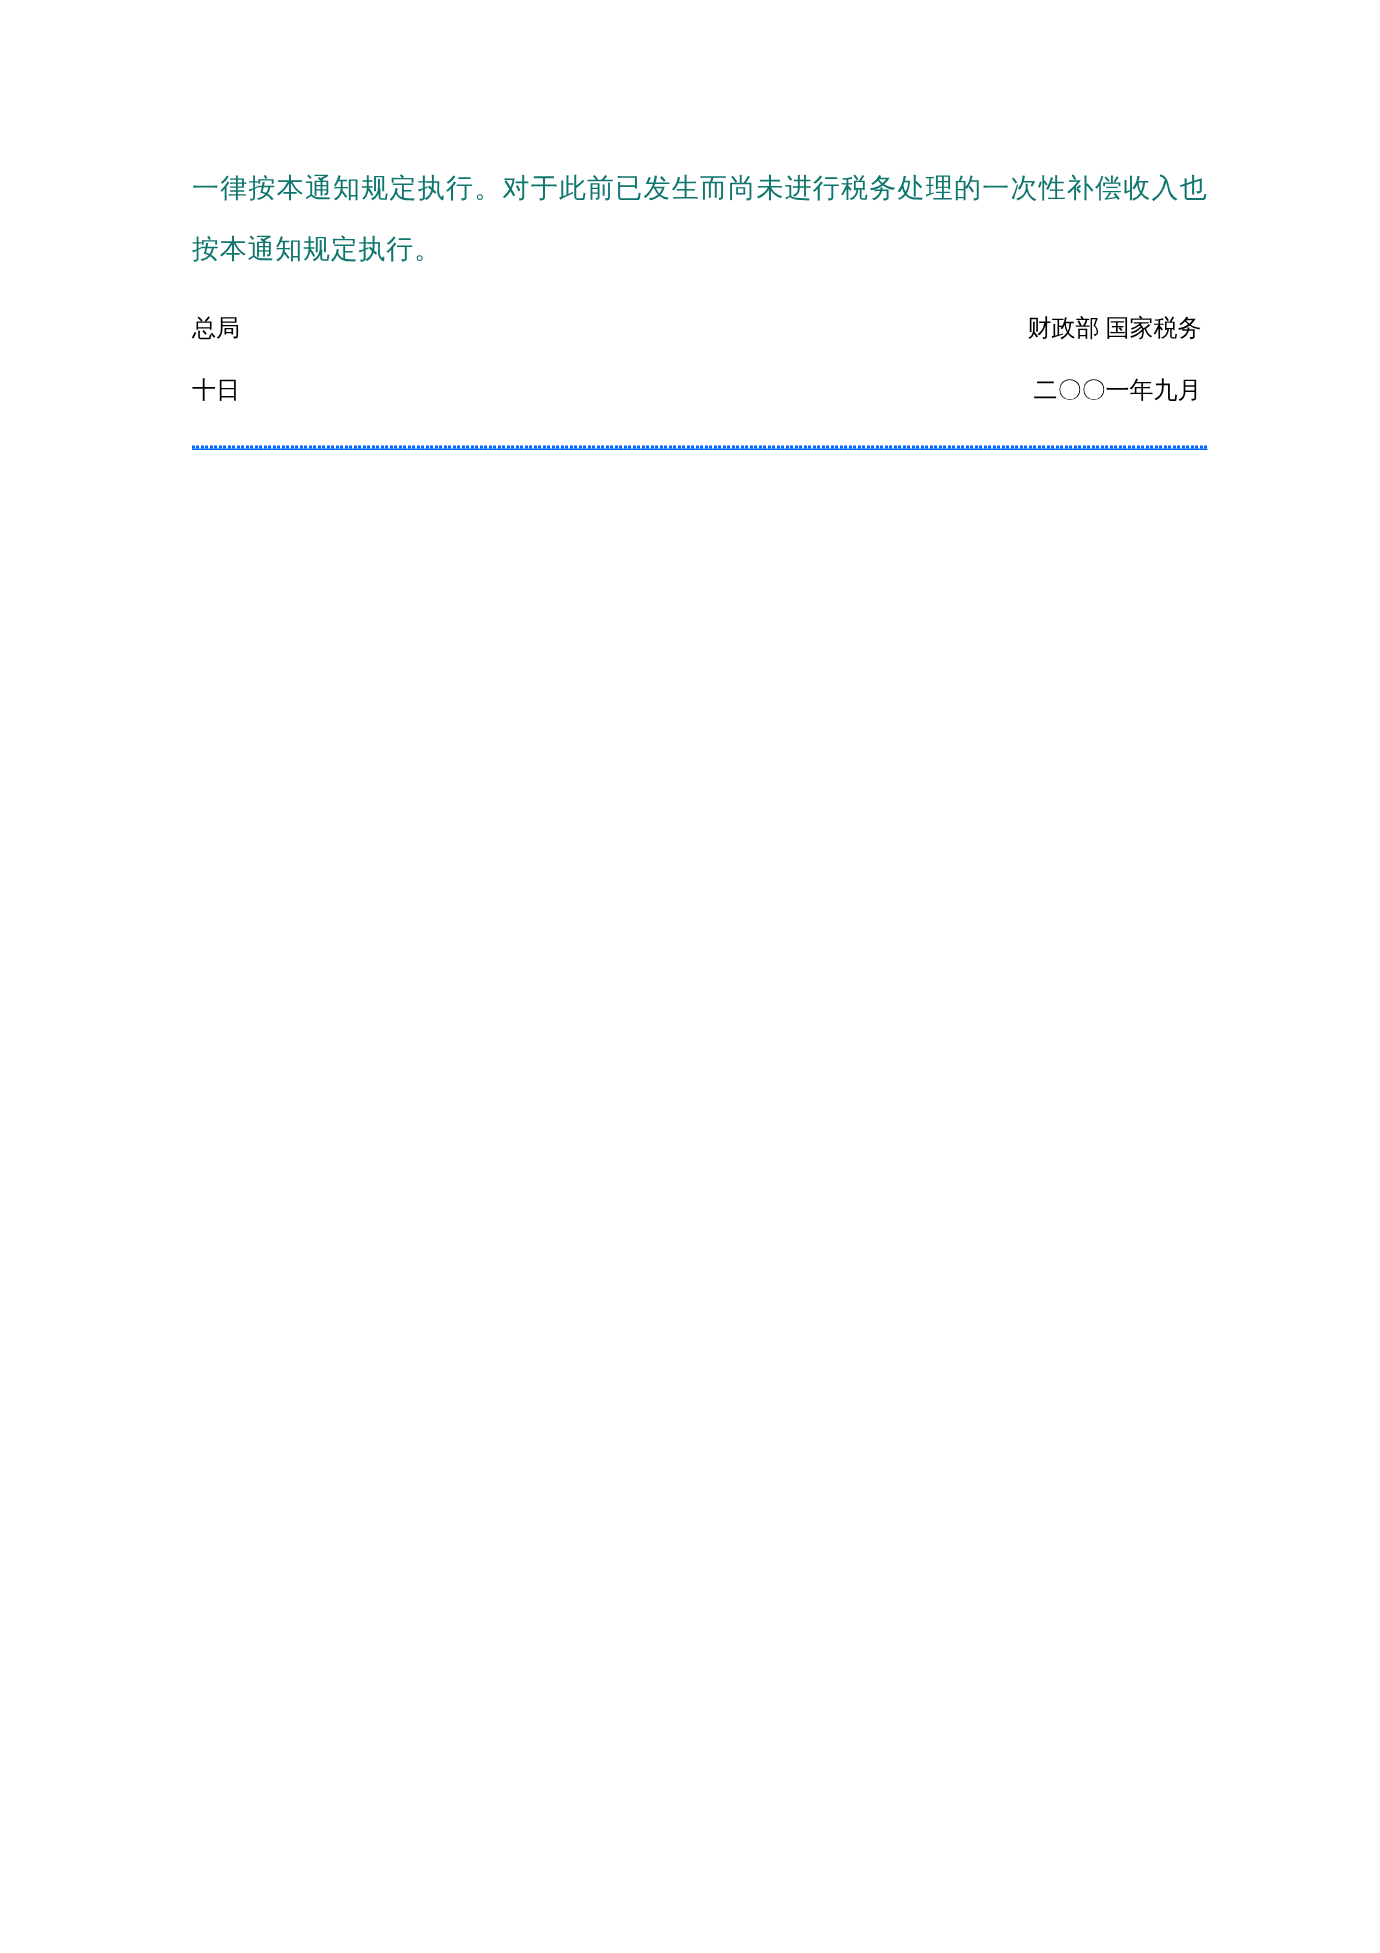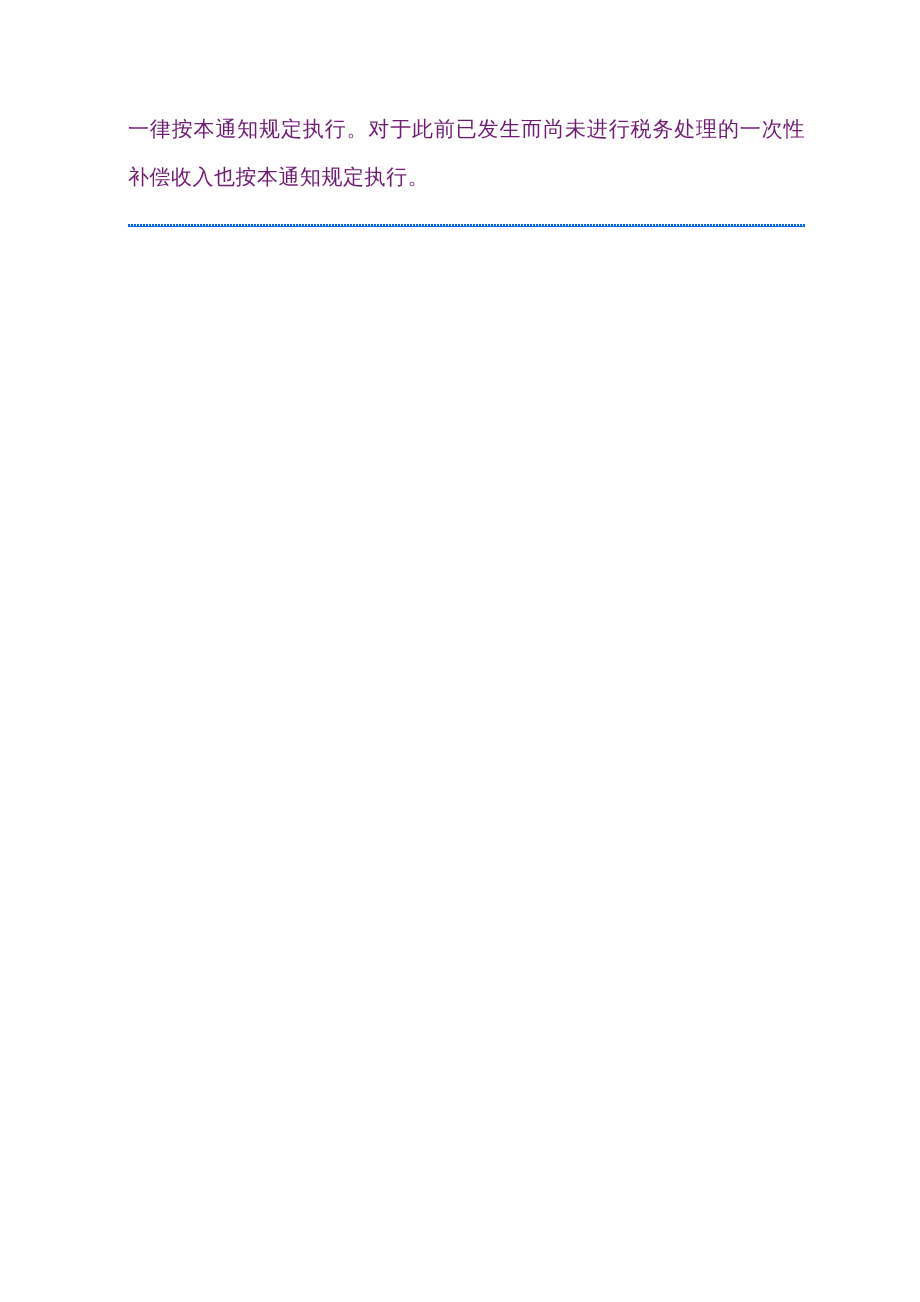--- a/index.html
+++ b/index.html
@@ -11,22 +11,22 @@
       width: 920px;
       height: 1302px;
       background: #ffffff;
       font-family: "SimSun", "宋体", serif;
       position: relative;
     }
     .page {
       padding: 105px 115px 0 128px;
     }
     .main-text {
-      font-size: 21px;
-      color: #701a75;
+      font-size: 18px;
+      color: #0f766e;
       line-height: 2.3;
       text-align: justify;
       letter-spacing: 0.5px;
     }
     .signature-block {
       margin-top: 18px;
       font-size: 16px;
       color: #000000;
       line-height: 1.8;
     }
@@ -55,15 +55,25 @@
       );
       border-bottom: 1.5px solid #0066ff;
     }
   </style>
 </head>
 <body>
 
 <div class="page">
   <div class="main-text">一律按本通知规定执行。对于此前已发生而尚未进行税务处理的一次性补偿收入也按本通知规定执行。</div>
 
+  <div class="signature-block">
+    <div class="sig-row">
+      <span class="sig-left">总局</span>
+      <span class="sig-right">财政部 国家税务</span>
+    </div>
+    <div class="sig-row">
+      <span class="sig-left">十日</span>
+      <span class="sig-right">二〇〇一年九月</span>
+    </div>
+  </div>
 
   <div class="divider"></div>
 </div>
 
 </body></html>

